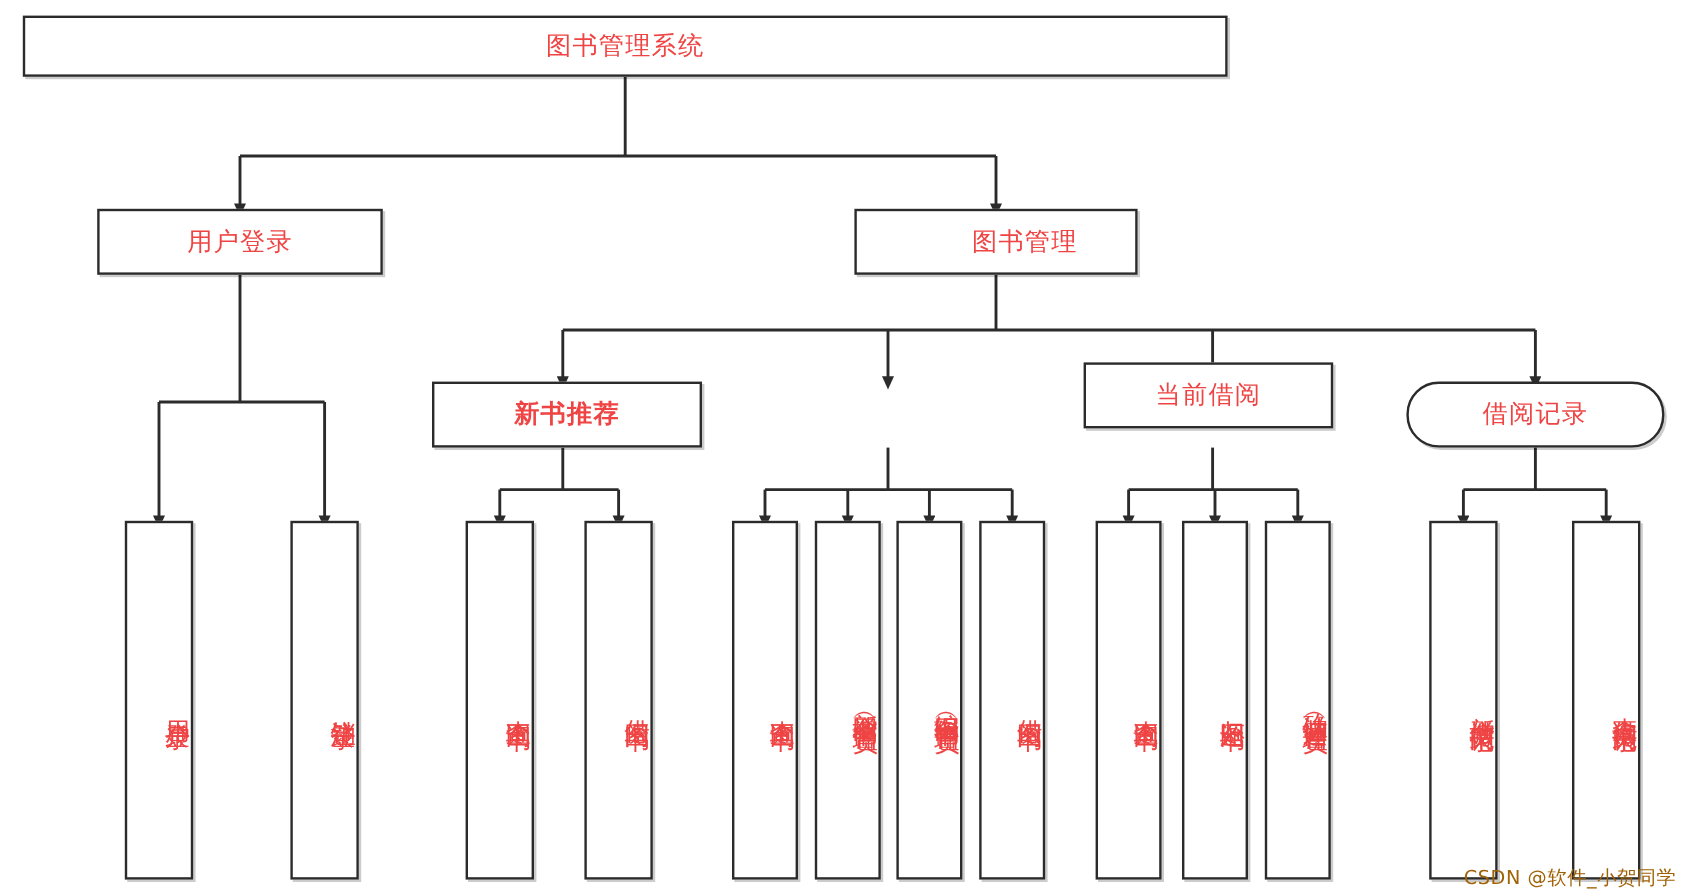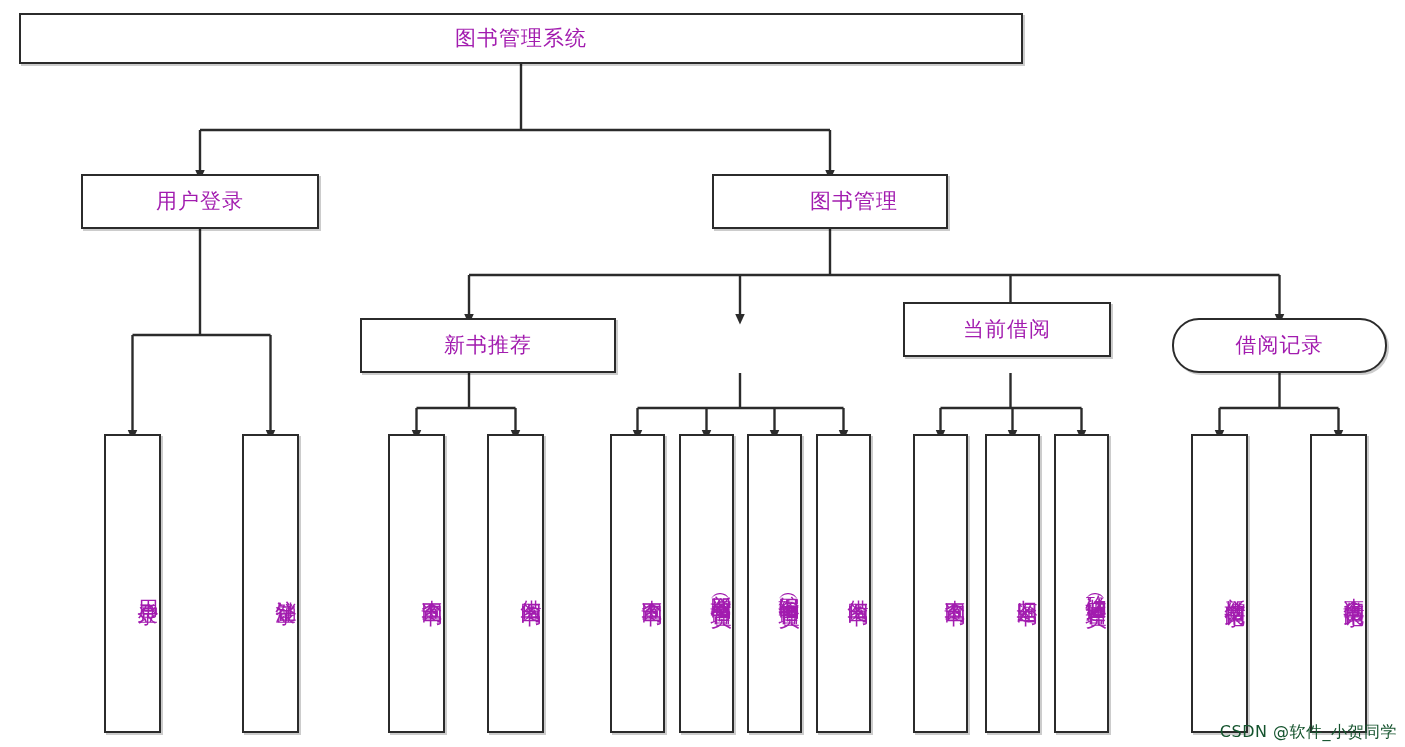--- a/index.html
+++ b/index.html
@@ -26,21 +26,21 @@
   }
   .node {
     position: absolute;
     box-sizing: border-box;
     background: #ffffff;
     border: 2px solid #2b2b2b;
     box-shadow: 2px 2px 0 rgba(0,0,0,0.20);
     display: flex;
     align-items: center;
     justify-content: center;
-    color: #a21caf;
+    color: #ef4444;
   }
   .node.horizontal {
     font-size: 21px;
     letter-spacing: 1px;
     line-height: 1.2;
   }
   .node.vertical {
     writing-mode: vertical-rl;
     text-orientation: upright;
     font-size: 21px;
@@ -53,21 +53,21 @@
   .node.vertical .node-text {
     writing-mode: vertical-rl;
     text-orientation: upright;
     white-space: nowrap;
   }
   #watermark {
     position: absolute;
     right: 8px;
     bottom: 4px;
     font-size: 16px;
-    color: #14532d;
+    color: #a16207;
     letter-spacing: 0.5px;
     white-space: nowrap;
   }
 </style>
 </head>
 <body>
 
 <div id="diagram-canvas">
 
   <svg id="connector-layer" viewBox="0 0 1405 747" xmlns="http://www.w3.org/2000/svg">
@@ -117,21 +117,21 @@
     <span class="node-text">图书管理系统</span>
   </div>
 
   <div class="node horizontal" style="left: 81px; top: 174px; width: 238px; height: 55px;">
     <span class="node-text">用户登录</span>
   </div>
   <div class="node horizontal" style="left: 712px; top: 174px; width: 236px; height: 55px; padding-left: 48px;">
     <span class="node-text">图书管理</span>
   </div>
 
-  <div class="node horizontal" style="left: 360px; top: 318px; width: 256px; height: 55px;">
+  <div class="node horizontal" style="left: 360px; top: 318px; width: 225px; height: 55px; font-weight: bold;">
     <span class="node-text">新书推荐</span>
   </div>
   <div class="node horizontal" style="left: 903px; top: 302px; width: 208px; height: 55px;">
     <span class="node-text">当前借阅</span>
   </div>
   <div class="node horizontal" style="left: 1172px; top: 318px; width: 215px; height: 55px; border-radius: 27px;">
     <span class="node-text">借阅记录</span>
   </div>
 
   <div class="node vertical" style="left: 104px; top: 434px; width: 57px; height: 299px;">

